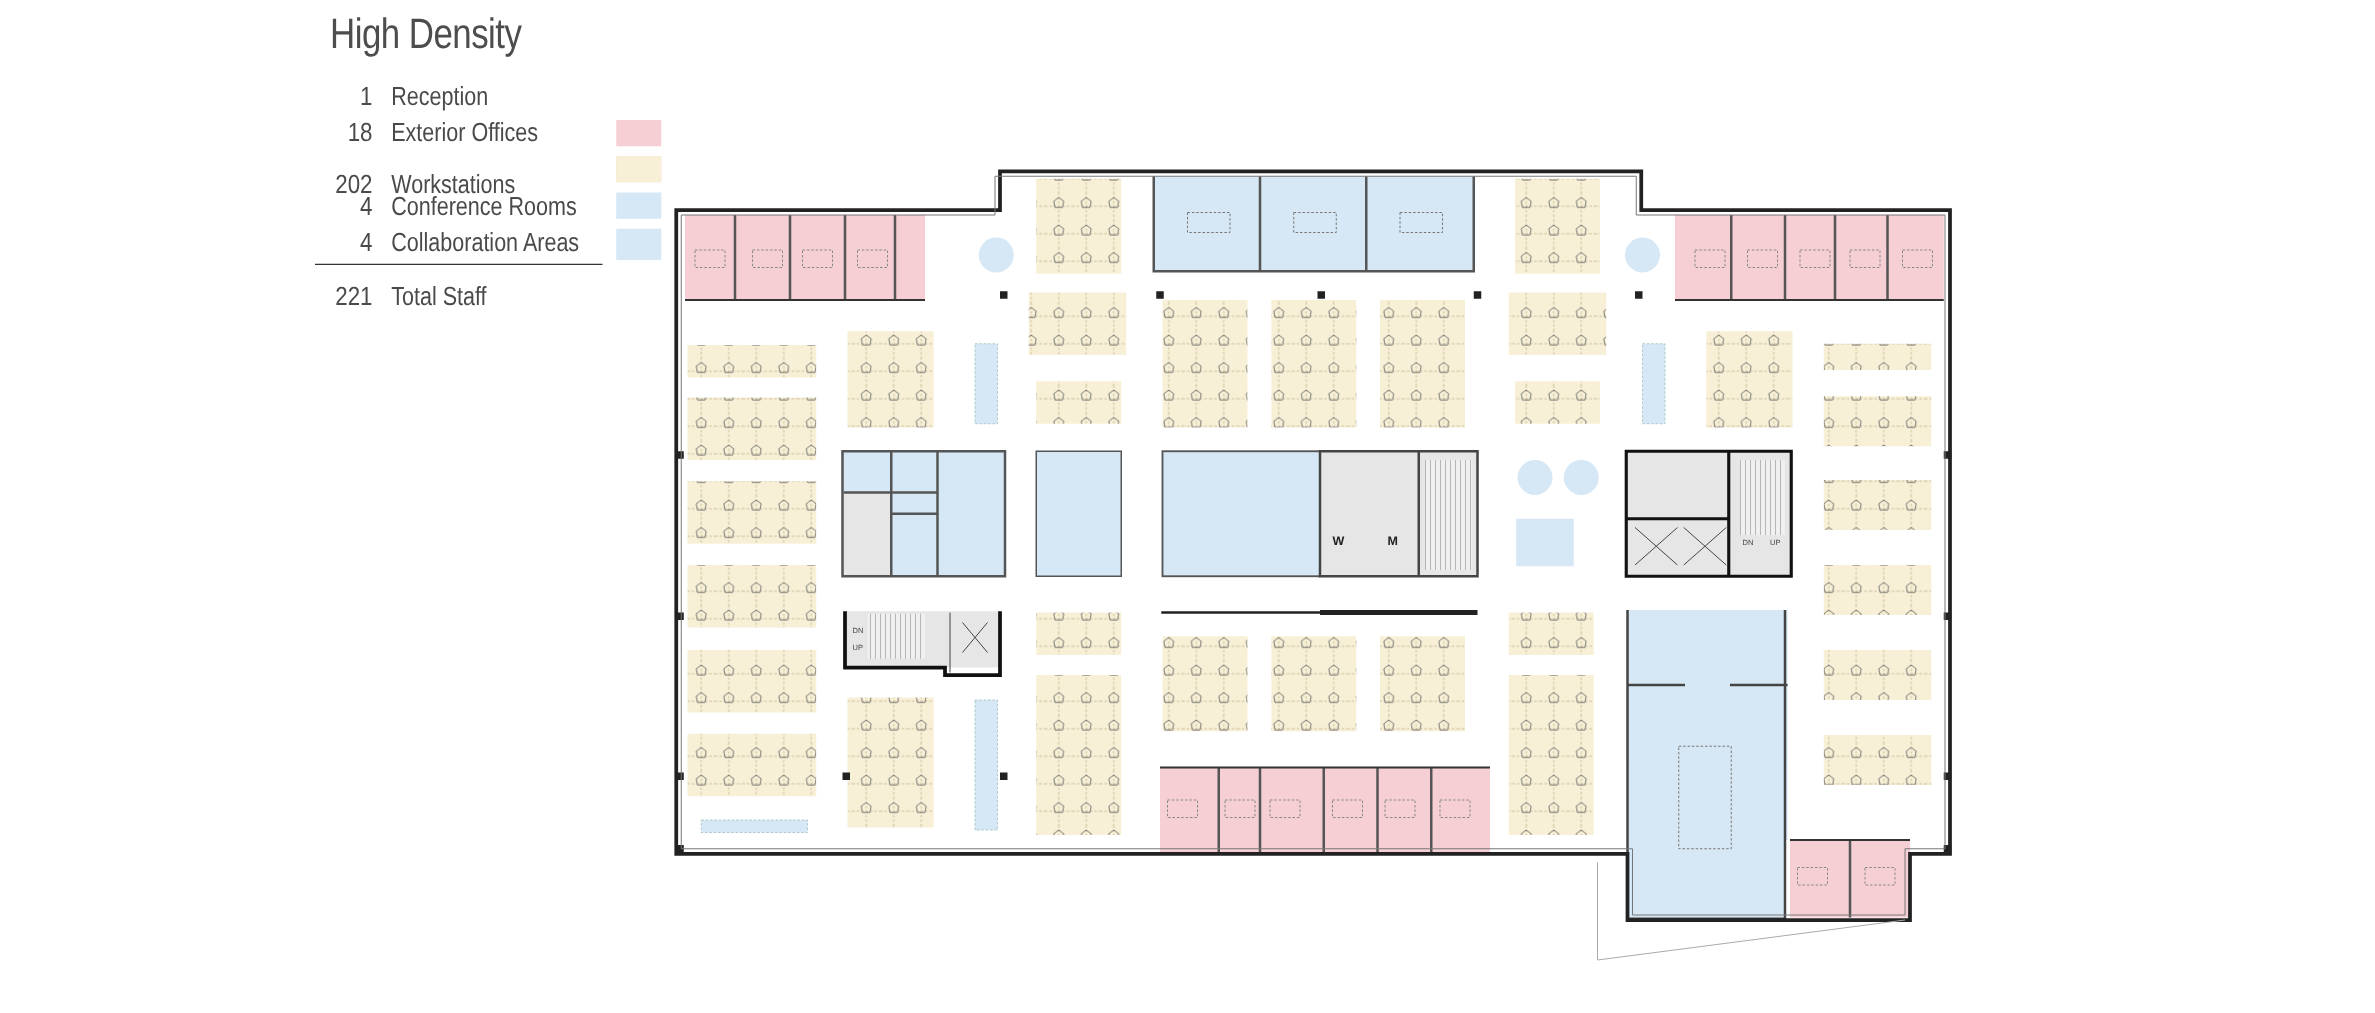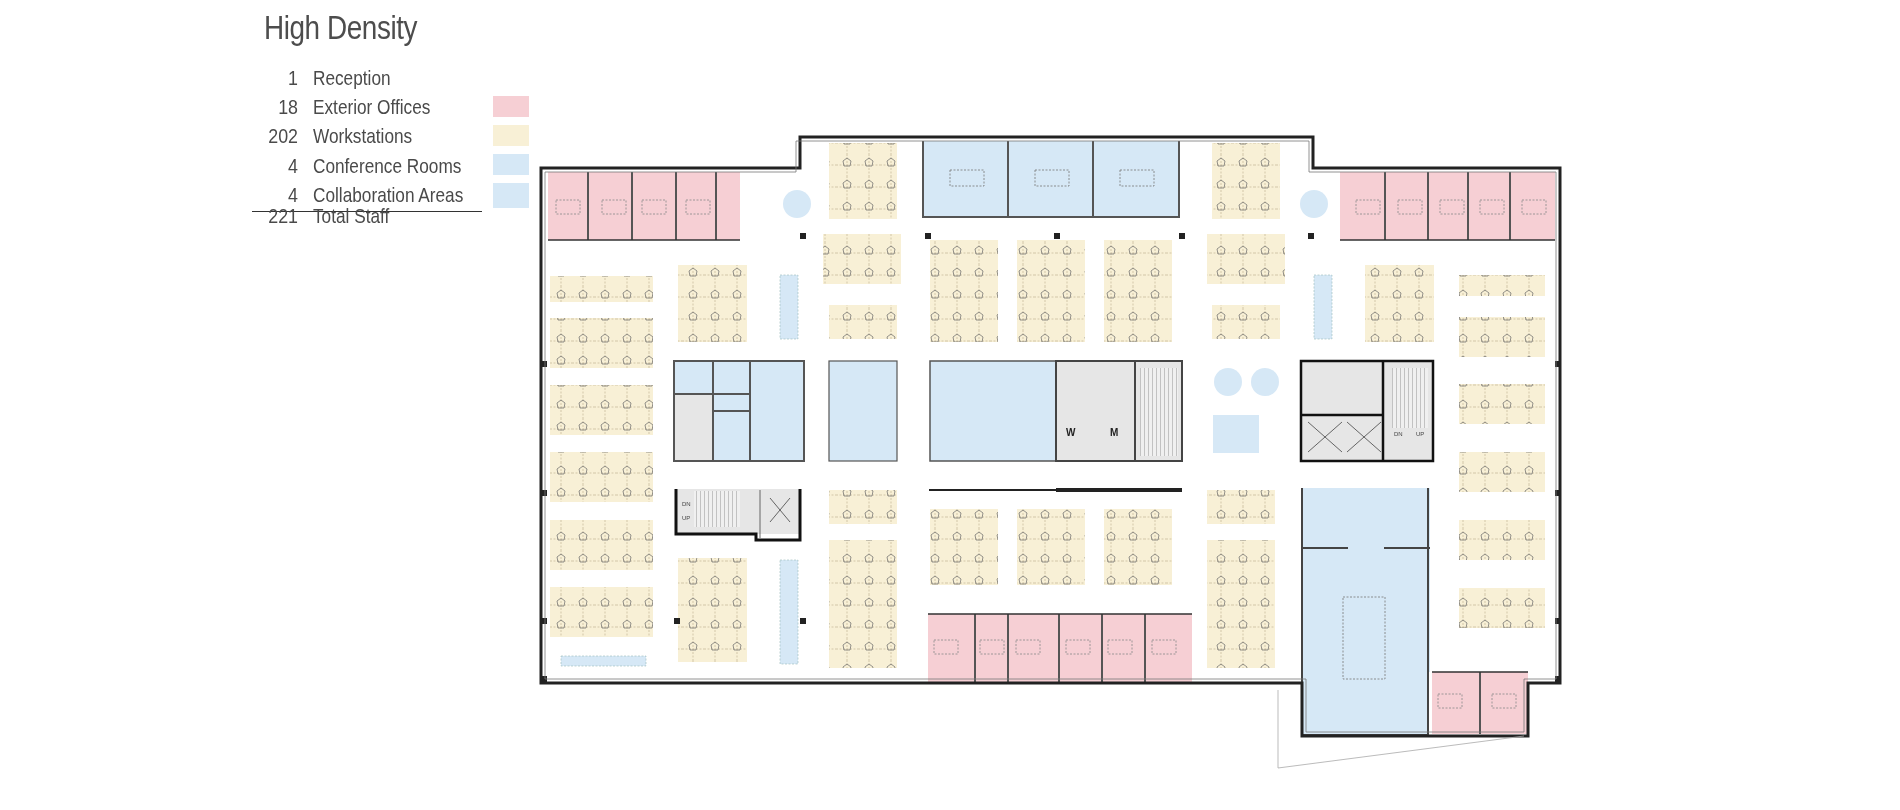--- a/index.html
+++ b/index.html
@@ -25,34 +25,34 @@
 <div class="legend">
   <div class="legend-row" style="top:0px">
     <span class="legend-count">1</span>
     <span class="legend-label">Reception</span>
   </div>
   <div class="legend-row" style="top:29px">
     <span class="legend-count">18</span>
     <span class="legend-label">Exterior Offices</span>
     <span class="legend-swatch" style="top:30px;background:#F6CFD4"></span>
   </div>
-  <div class="legend-row" style="top:58px">
+  <div class="legend-row" style="top:70px">
     <span class="legend-count">202</span>
     <span class="legend-label">Workstations</span>
   </div>
   <div class="legend-row" style="top:88px">
     <span class="legend-count">4</span>
     <span class="legend-label">Conference Rooms</span>
   </div>
   <div class="legend-row" style="top:117px">
     <span class="legend-count">4</span>
     <span class="legend-label">Collaboration Areas</span>
   </div>
   <div class="legend-rule"></div>
-  <div class="legend-row" style="top:138px">
+  <div class="legend-row" style="top:160px">
     <span class="legend-count">221</span>
     <span class="legend-label">Total Staff</span>
   </div>
 </div>
 
 <div>
   <div style="position:absolute;left:493px;top:96px;width:36px;height:21px;background:#F6CFD4"></div>
   <div style="position:absolute;left:493px;top:125px;width:36px;height:21px;background:#F8F0D6"></div>
   <div style="position:absolute;left:493px;top:154px;width:36px;height:21px;background:#D6E8F6"></div>
   <div style="position:absolute;left:493px;top:183px;width:36px;height:25px;background:#D6E8F6"></div>

